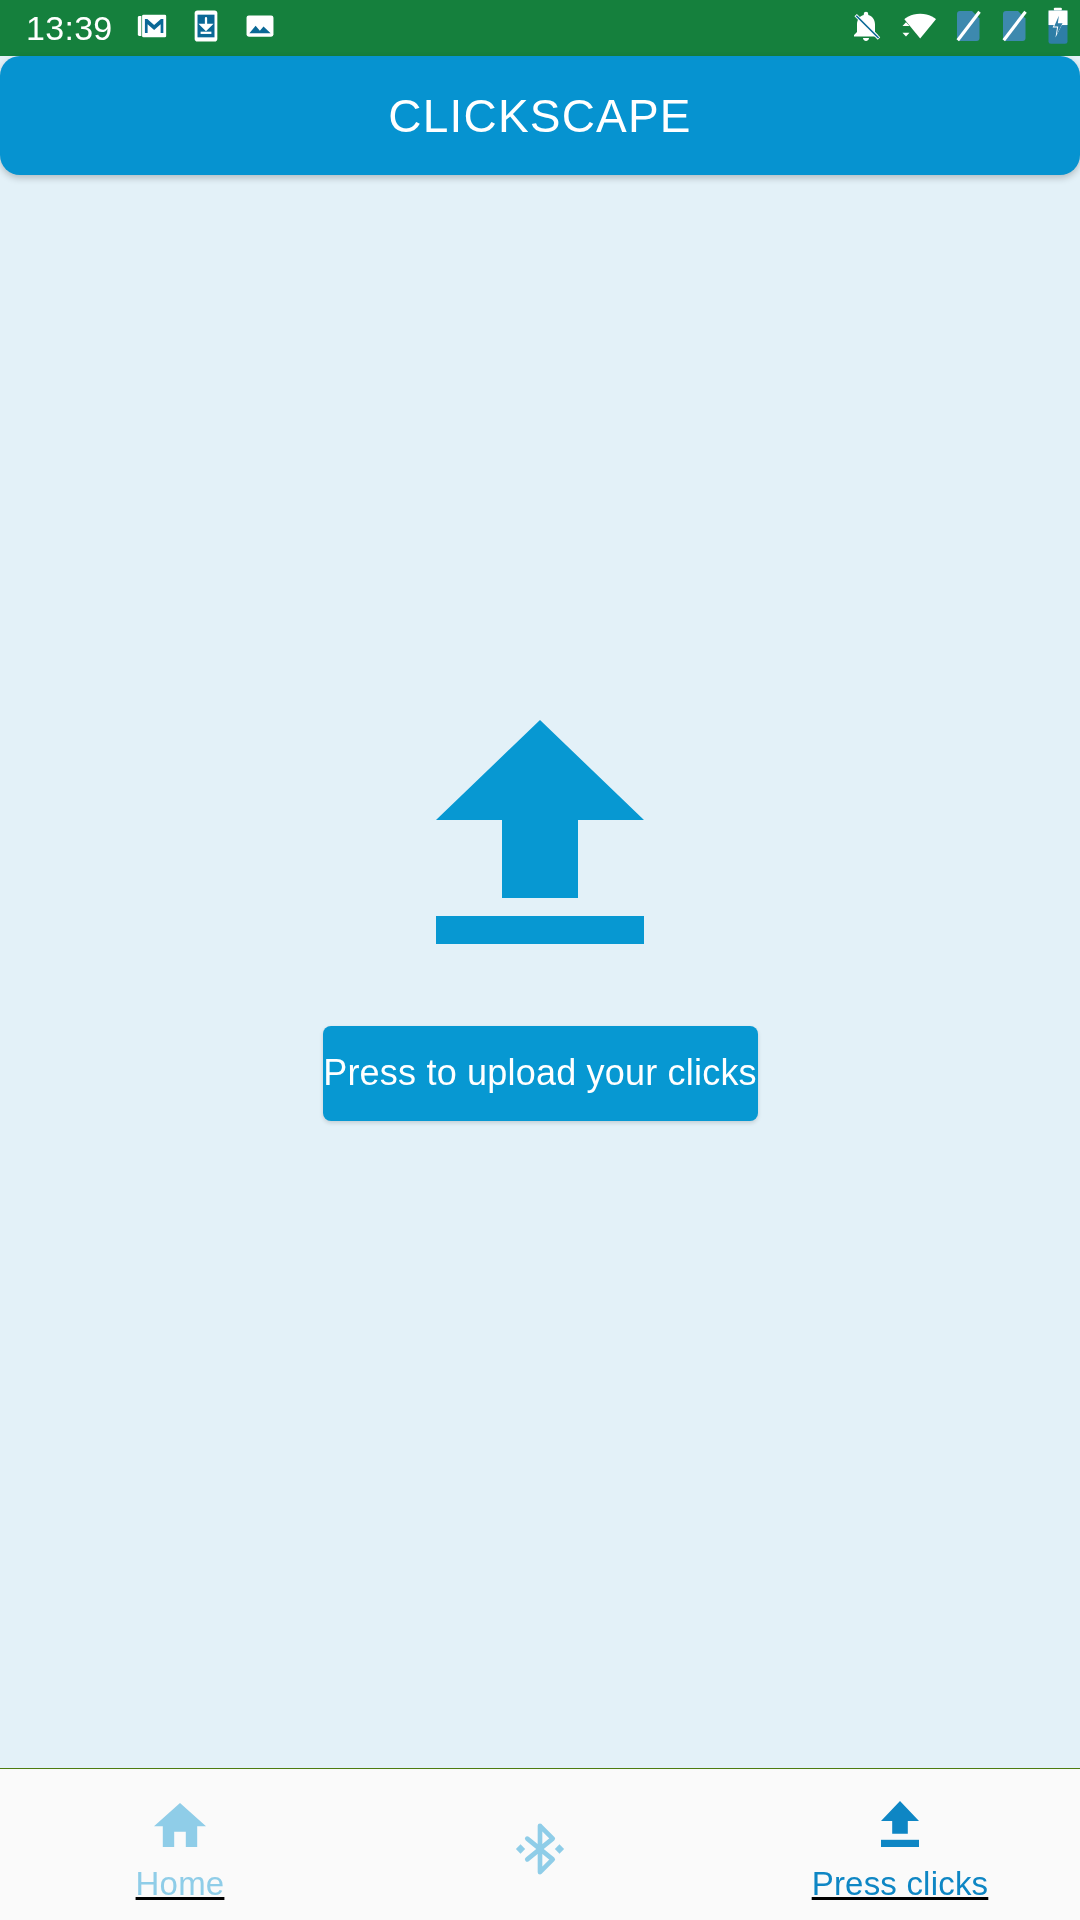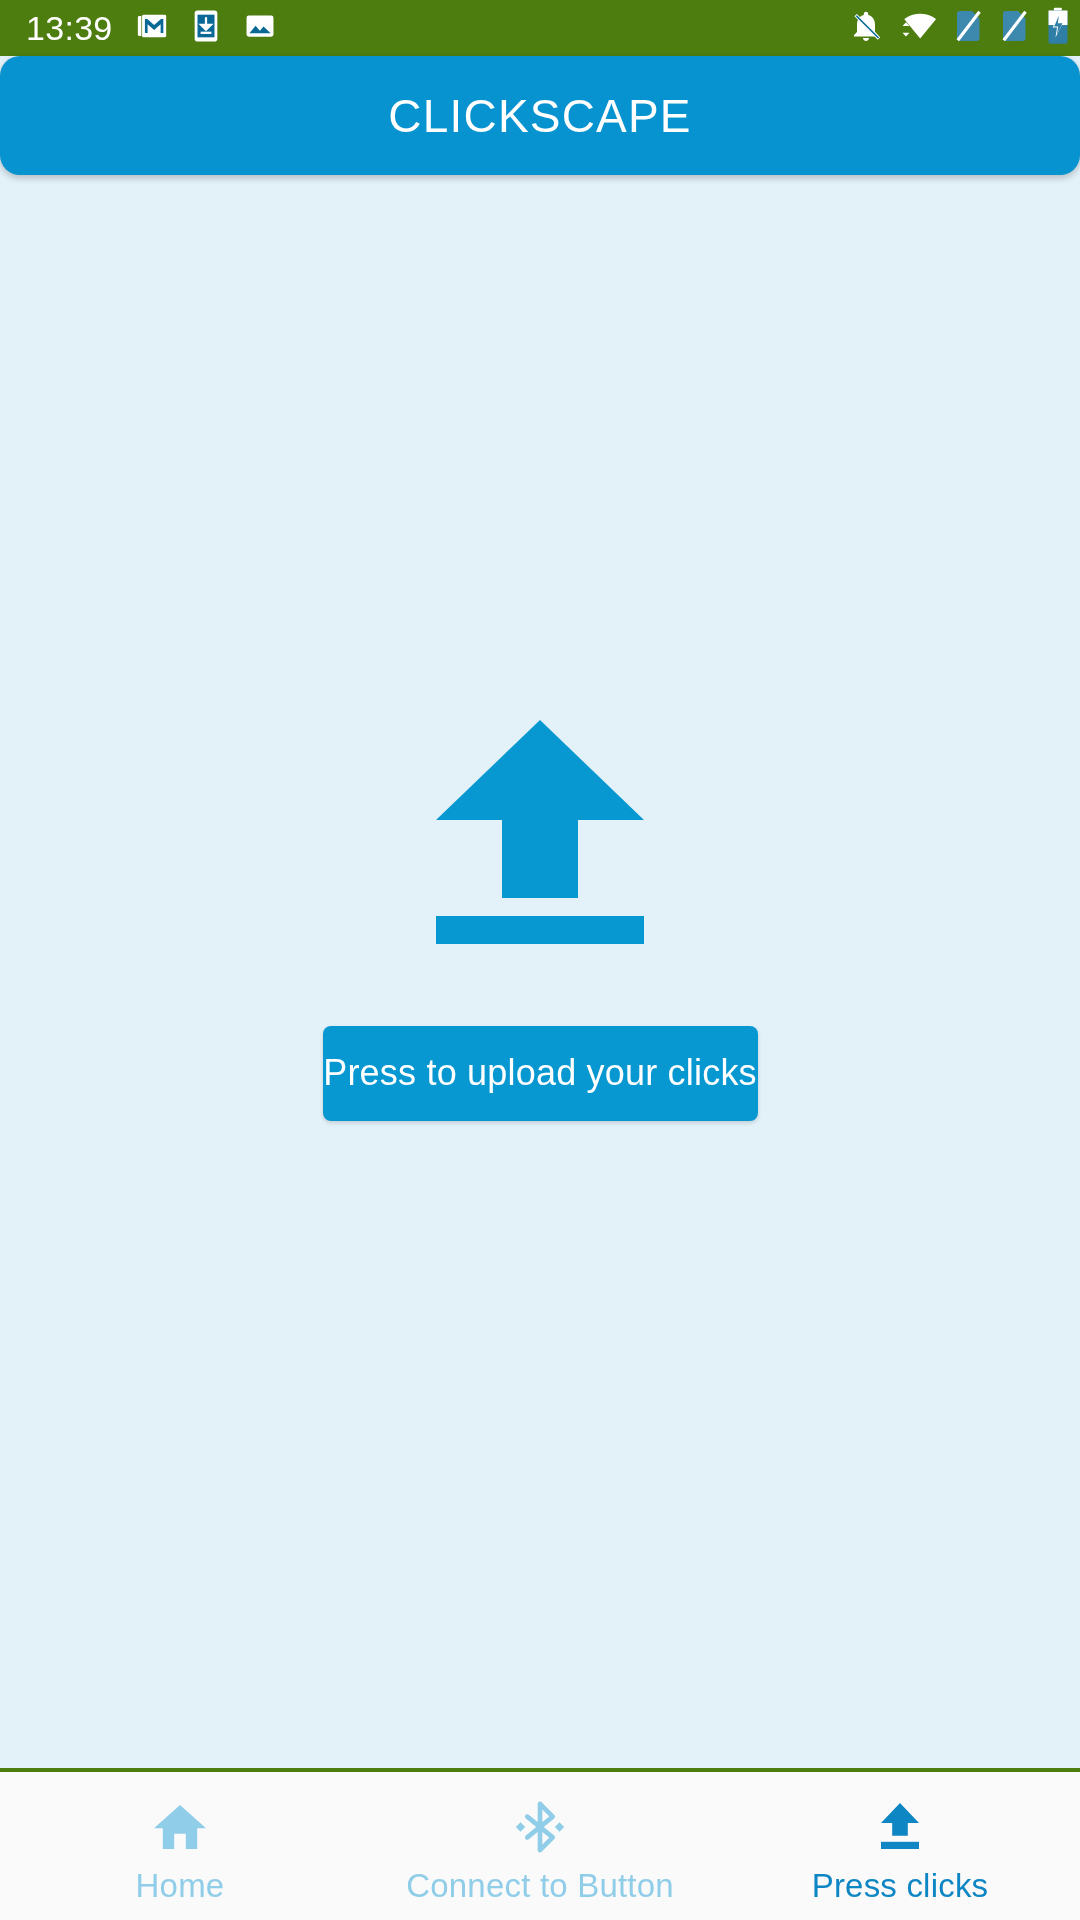--- a/index.html
+++ b/index.html
@@ -12,21 +12,21 @@
   #app {
     position:relative;
     width:1080px; height:1920px;
     display:flex; flex-direction:column;
     background:#E3F1F8;
   }
 
   
   .status-bar {
     height:56px;
-    background:#4d7c0f;
+    background:#15803d;
     display:flex; align-items:center;
     padding:0 10px 0 26px;
     flex:0 0 auto;
   }
   .status-left { display:flex; align-items:center; gap:22px; }
   .status-right { margin-left:auto; display:flex; align-items:center; gap:16px; }
   .clock {
     color:#FFFFFF;
     font-size:34px;
     letter-spacing:0.3px;
@@ -81,21 +81,22 @@
     display:flex; align-items:center; justify-content:center;
     box-shadow:0 2px 4px rgba(0,0,0,0.14);
   }
 
   
   .bottom-nav {
     flex:0 0 auto;
     height:152px;
     background:#FAFAFA;
     display:flex;
-    border-top:4px solid #4d7c0f;
+    border-top:1px solid #4d7c0f;
+    text-decoration:underline;
   }
   .nav-item {
     flex:1 1 0;
     display:flex; flex-direction:column;
     align-items:center; justify-content:center;
     gap:14px;
     cursor:pointer;
     padding-top:8px;
   }
   .nav-icon { display:flex; align-items:center; justify-content:center; height:56px; }
@@ -214,21 +215,20 @@
     </div>
 
     <div class="nav-item inactive">
       <span class="nav-icon">
         <svg width="52" height="54" viewBox="0 0 26 28">
           <path fill="none" stroke="#8FCDE8" stroke-width="2.4" stroke-linejoin="round" stroke-linecap="round" d="M13 2 L13 26 L19.6 19.4 L6.4 8.6 M6.4 19.4 L19.6 8.6 L13 2"></path>
           <rect x="1.2" y="12.3" width="3.4" height="3.4" fill="#8FCDE8" transform="rotate(45 2.9 14)"></rect>
           <rect x="21.4" y="12.3" width="3.4" height="3.4" fill="#8FCDE8" transform="rotate(45 23.1 14)"></rect>
         </svg>
       </span>
-      <span class="nav-label">Connect to Button</span>
     </div>
 
     <div class="nav-item active">
       <span class="nav-icon">
         <svg width="50" height="52" viewBox="0 0 25 26">
           <path fill="#0E86C4" d="M12.5 1 L22 11 H16.4 V17.4 H8.6 V11 H3 Z"></path>
           <rect x="3" y="20.4" width="19" height="3.6" fill="#0E86C4"></rect>
         </svg>
       </span>
       <span class="nav-label">Press clicks</span>

